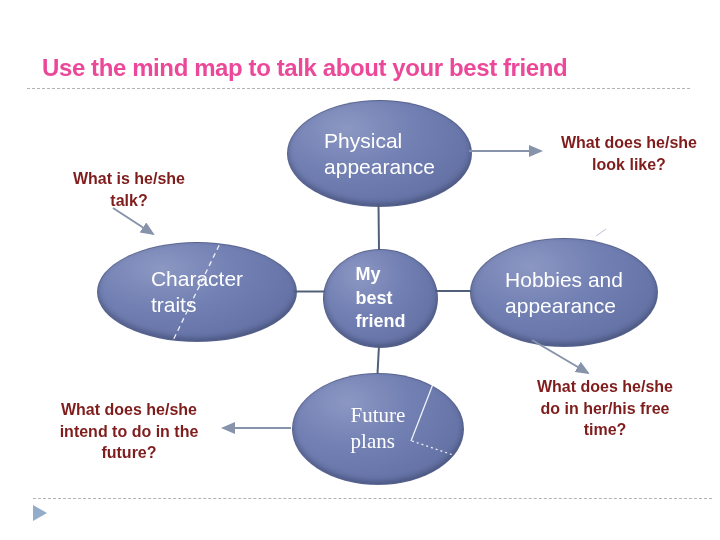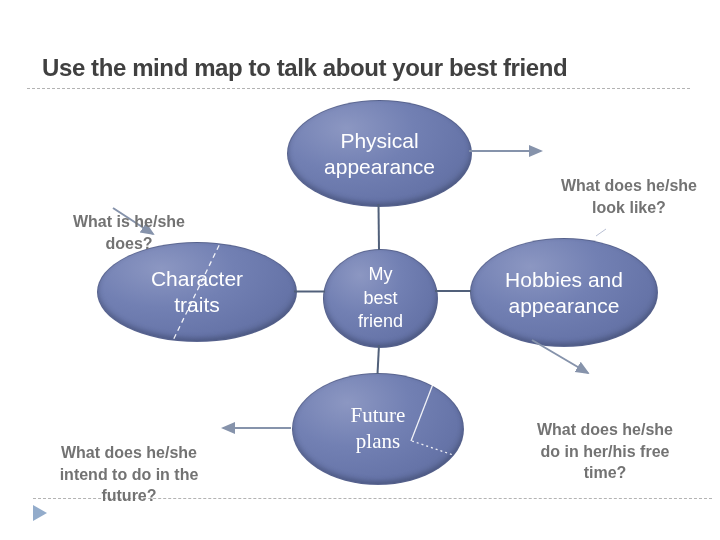--- a/index.html
+++ b/index.html
@@ -12,21 +12,21 @@
   }
   .canvas { position: absolute; inset: 0; width: 720px; height: 540px; }
 
   .slide-title {
     position: absolute;
     left: 42px; top: 54px;
     width: 660px;
     font-size: 24px;
     font-weight: bold;
     letter-spacing: -0.4px;
-    color: #404040;
+    color: #ec4899;
     white-space: nowrap;
   }
   .divider {
     position: absolute;
     border-top: 1px dashed #b3b3b3;
     height: 0;
   }
   .divider.top { left: 27px; top: 88px; width: 663px; }
   .divider.bottom { left: 33px; top: 498px; width: 679px; }
 
@@ -42,41 +42,40 @@
   .node {
     position: absolute;
     border-radius: 50%;
     background: radial-gradient(ellipse at 32% 26%, #8c97c2 0%, #7280b3 38%, #6674a8 70%, #58668f 100%);
     border: 1px solid rgba(72, 82, 118, 0.55);
     box-shadow: inset 0 -3px 5px rgba(35, 42, 70, 0.35);
     color: #ffffff;
     display: flex;
     align-items: center;
     justify-content: center;
-    text-align: center;
+    text-align: left;
     white-space: pre-line;
     line-height: 1.22;
     z-index: 1;
   }
   .node.physical  { left: 287px; top: 100px; width: 183px; height: 105px; font-size: 21px; }
   .node.character { left:  97px; top: 242px; width: 198px; height:  98px; font-size: 21px; }
-  .node.center    { left: 323px; top: 249px; width: 113px; height:  97px; font-size: 18px; font-weight: normal; line-height: 1.3; }
+  .node.center    { left: 323px; top: 249px; width: 113px; height:  97px; font-size: 18px; font-weight: bold; line-height: 1.3; }
   .node.hobbies   { left: 470px; top: 238px; width: 186px; height: 107px; font-size: 21px; }
   .node.future    { left: 292px; top: 373px; width: 170px; height: 110px; font-size: 21px; font-family: Liberation Serif, serif; }
 
   .qlabel {
     position: absolute;
     font-size: 16px;
     font-weight: bold;
-    color: #737373;
+    color: #7f1d1d;
     text-align: center;
     white-space: pre-line;
     line-height: 1.35;
     z-index: 3;
-    margin-top: 43px;
   }
   .qlabel.what-like { left: 39px;  top: 168px; width: 180px; }
   .qlabel.look-like { left: 540px; top: 132px; width: 178px; }
   .qlabel.intend    { left: 39px;  top: 399px; width: 180px; }
   .qlabel.free-time { left: 516px; top: 376px; width: 178px; }
 
   .overlay {
     position: absolute; inset: 0;
     width: 720px; height: 540px;
     z-index: 2;
@@ -120,21 +119,21 @@
     <line x1="291" y1="428" x2="223" y2="428" stroke="#8693ab" stroke-width="2" marker-end="url(#ah)"></line>
     <line x1="532" y1="340" x2="588" y2="373" stroke="#8693ab" stroke-width="2" marker-end="url(#ah)"></line>
 
     <line x1="166" y1="355" x2="226" y2="231" stroke="#ffffff" stroke-width="1.3" stroke-dasharray="5,4" opacity="0.9"></line>
     <line x1="433" y1="384" x2="411" y2="441" stroke="#ffffff" stroke-width="1.3" opacity="0.9"></line>
     <line x1="412" y1="441" x2="468" y2="460" stroke="#ffffff" stroke-width="1.3" stroke-dasharray="2,3" opacity="0.9"></line>
     <line x1="596" y1="236" x2="606" y2="229" stroke="#b9c0d4" stroke-width="1"></line>
   </svg>
 
   <div class="qlabel what-like">What is he/she
-does?</div>
+talk?</div>
   <div class="qlabel look-like">What does he/she
 look like?</div>
   <div class="qlabel intend">What does he/she
 intend to do in the
 future?</div>
   <div class="qlabel free-time">What does he/she
 do in her/his free
 time?</div>
 
   <div class="divider bottom"></div>

